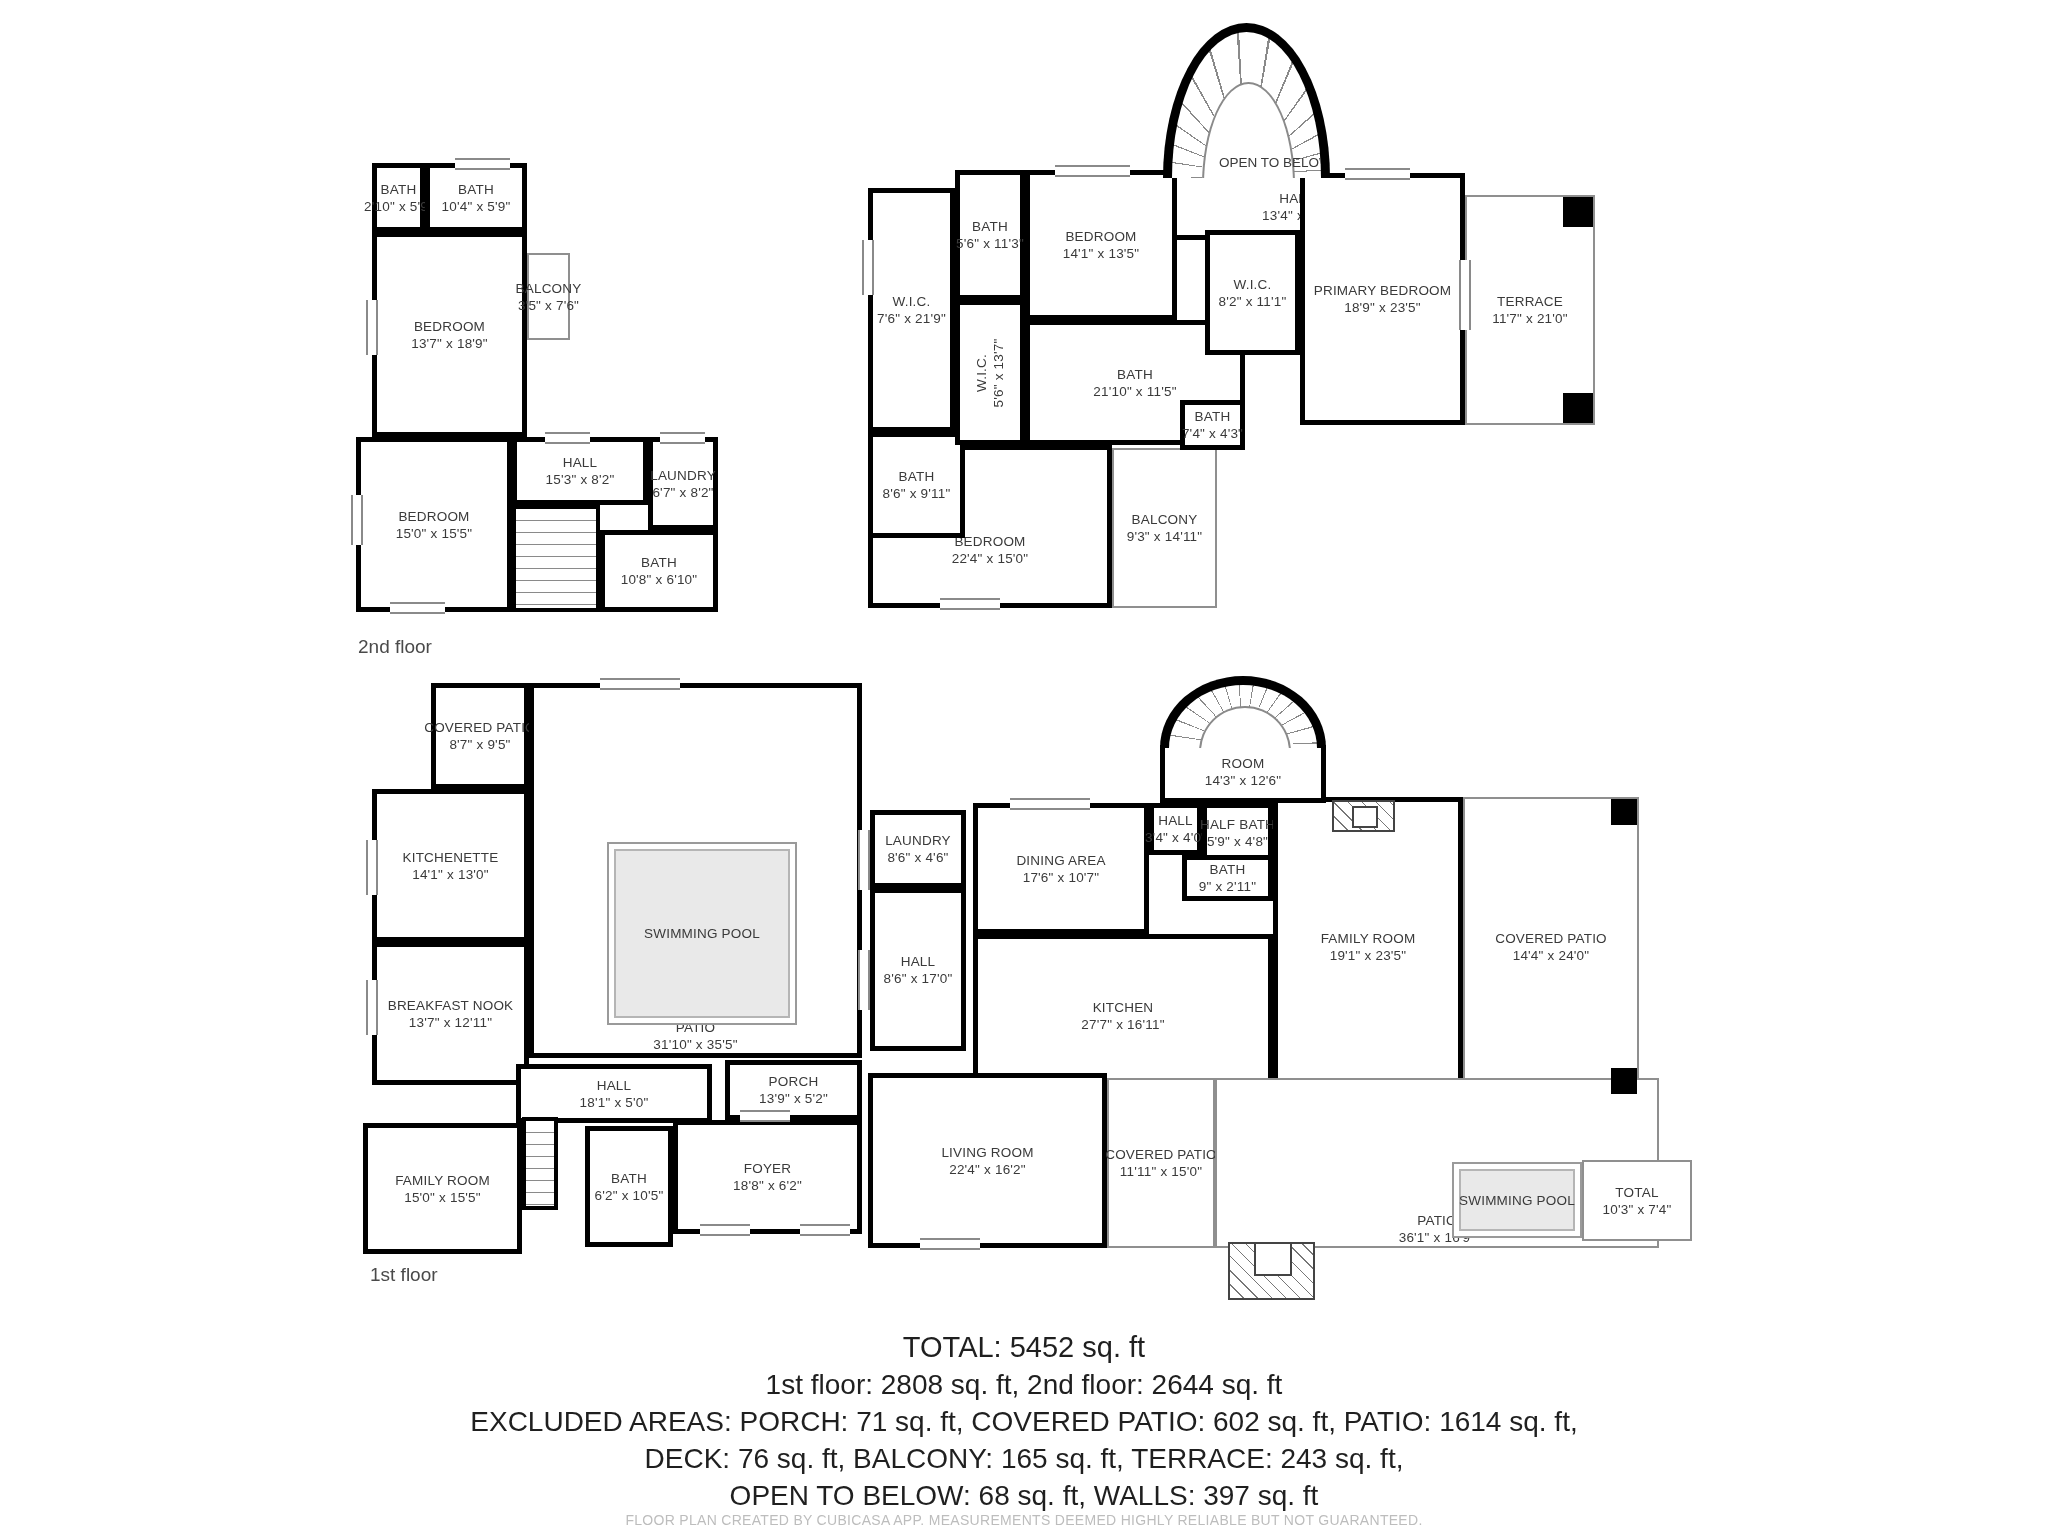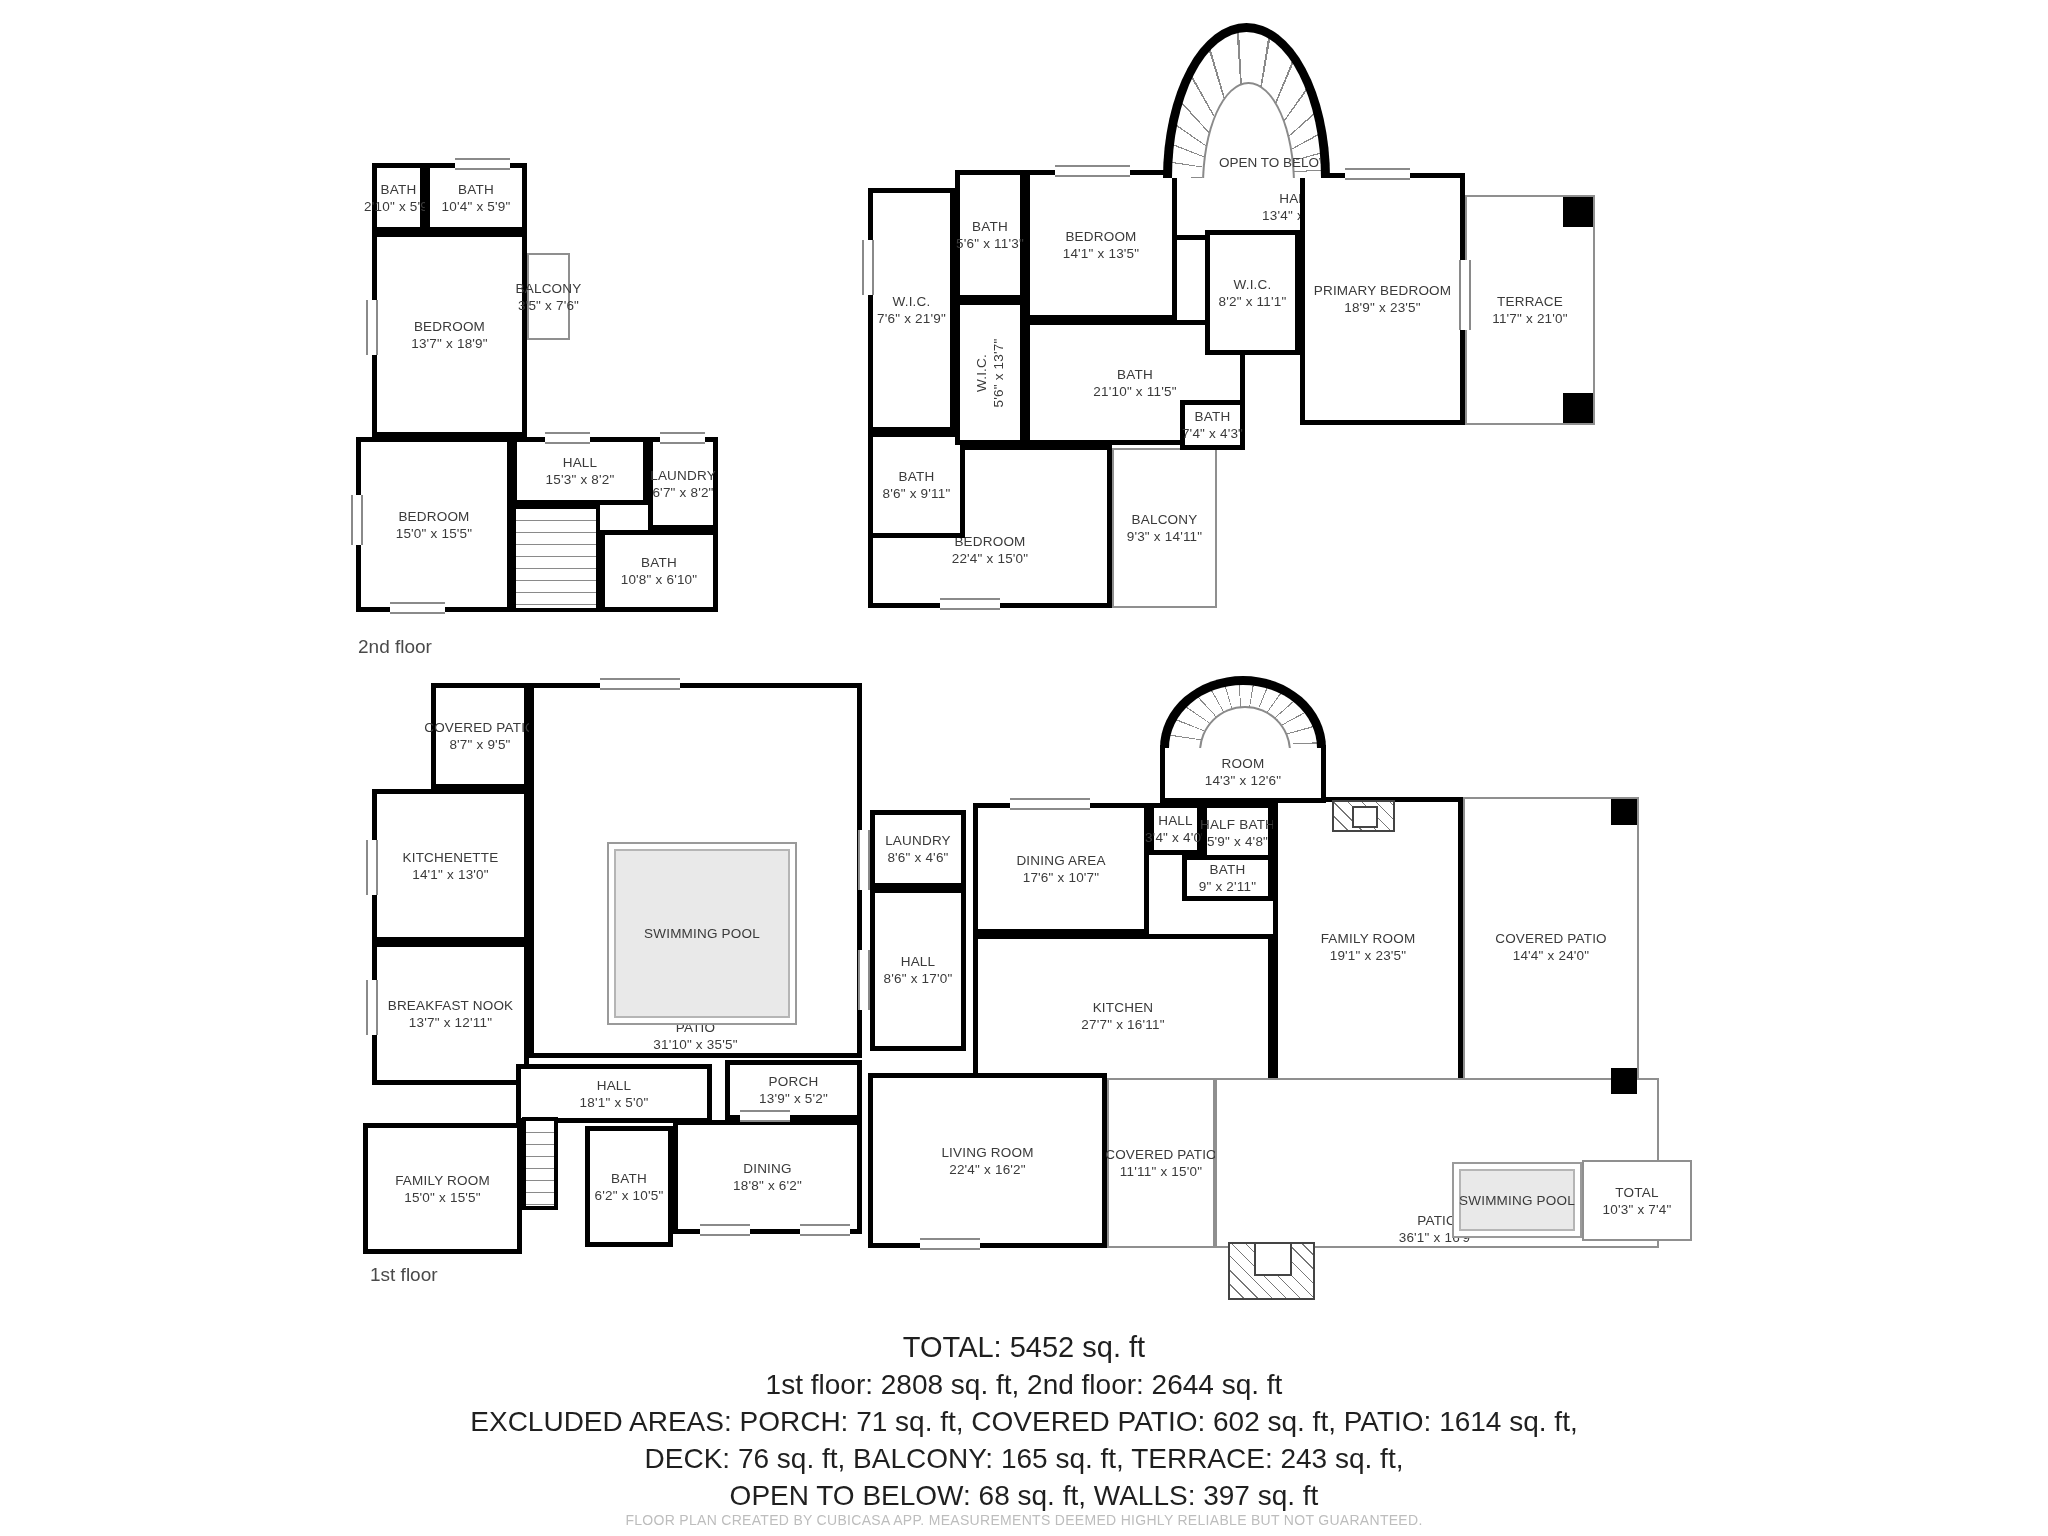--- a/index.html
+++ b/index.html
@@ -298,21 +298,21 @@
   </div>
   <div class="stairs" style="left:522px;top:1117px;width:36px;height:93px"></div>
   <div class="room" style="left:585px;top:1126px;width:88px;height:121px">
     <div class="rlabel">
         <span>BATH</span>
         <span>6'2" x 10'5"</span>
       </div>
   </div>
   <div class="room" style="left:673px;top:1120px;width:189px;height:114px">
     <div class="rlabel">
-        <span>DINING</span>
+        <span>FOYER</span>
         <span>18'8" x 6'2"</span>
       </div>
   </div>
   <div class="room" style="left:868px;top:1073px;width:239px;height:175px">
     <div class="rlabel">
         <span>LIVING ROOM</span>
         <span>22'4" x 16'2"</span>
       </div>
   </div>
   <div class="room thin" style="left:1107px;top:1078px;width:108px;height:170px">

